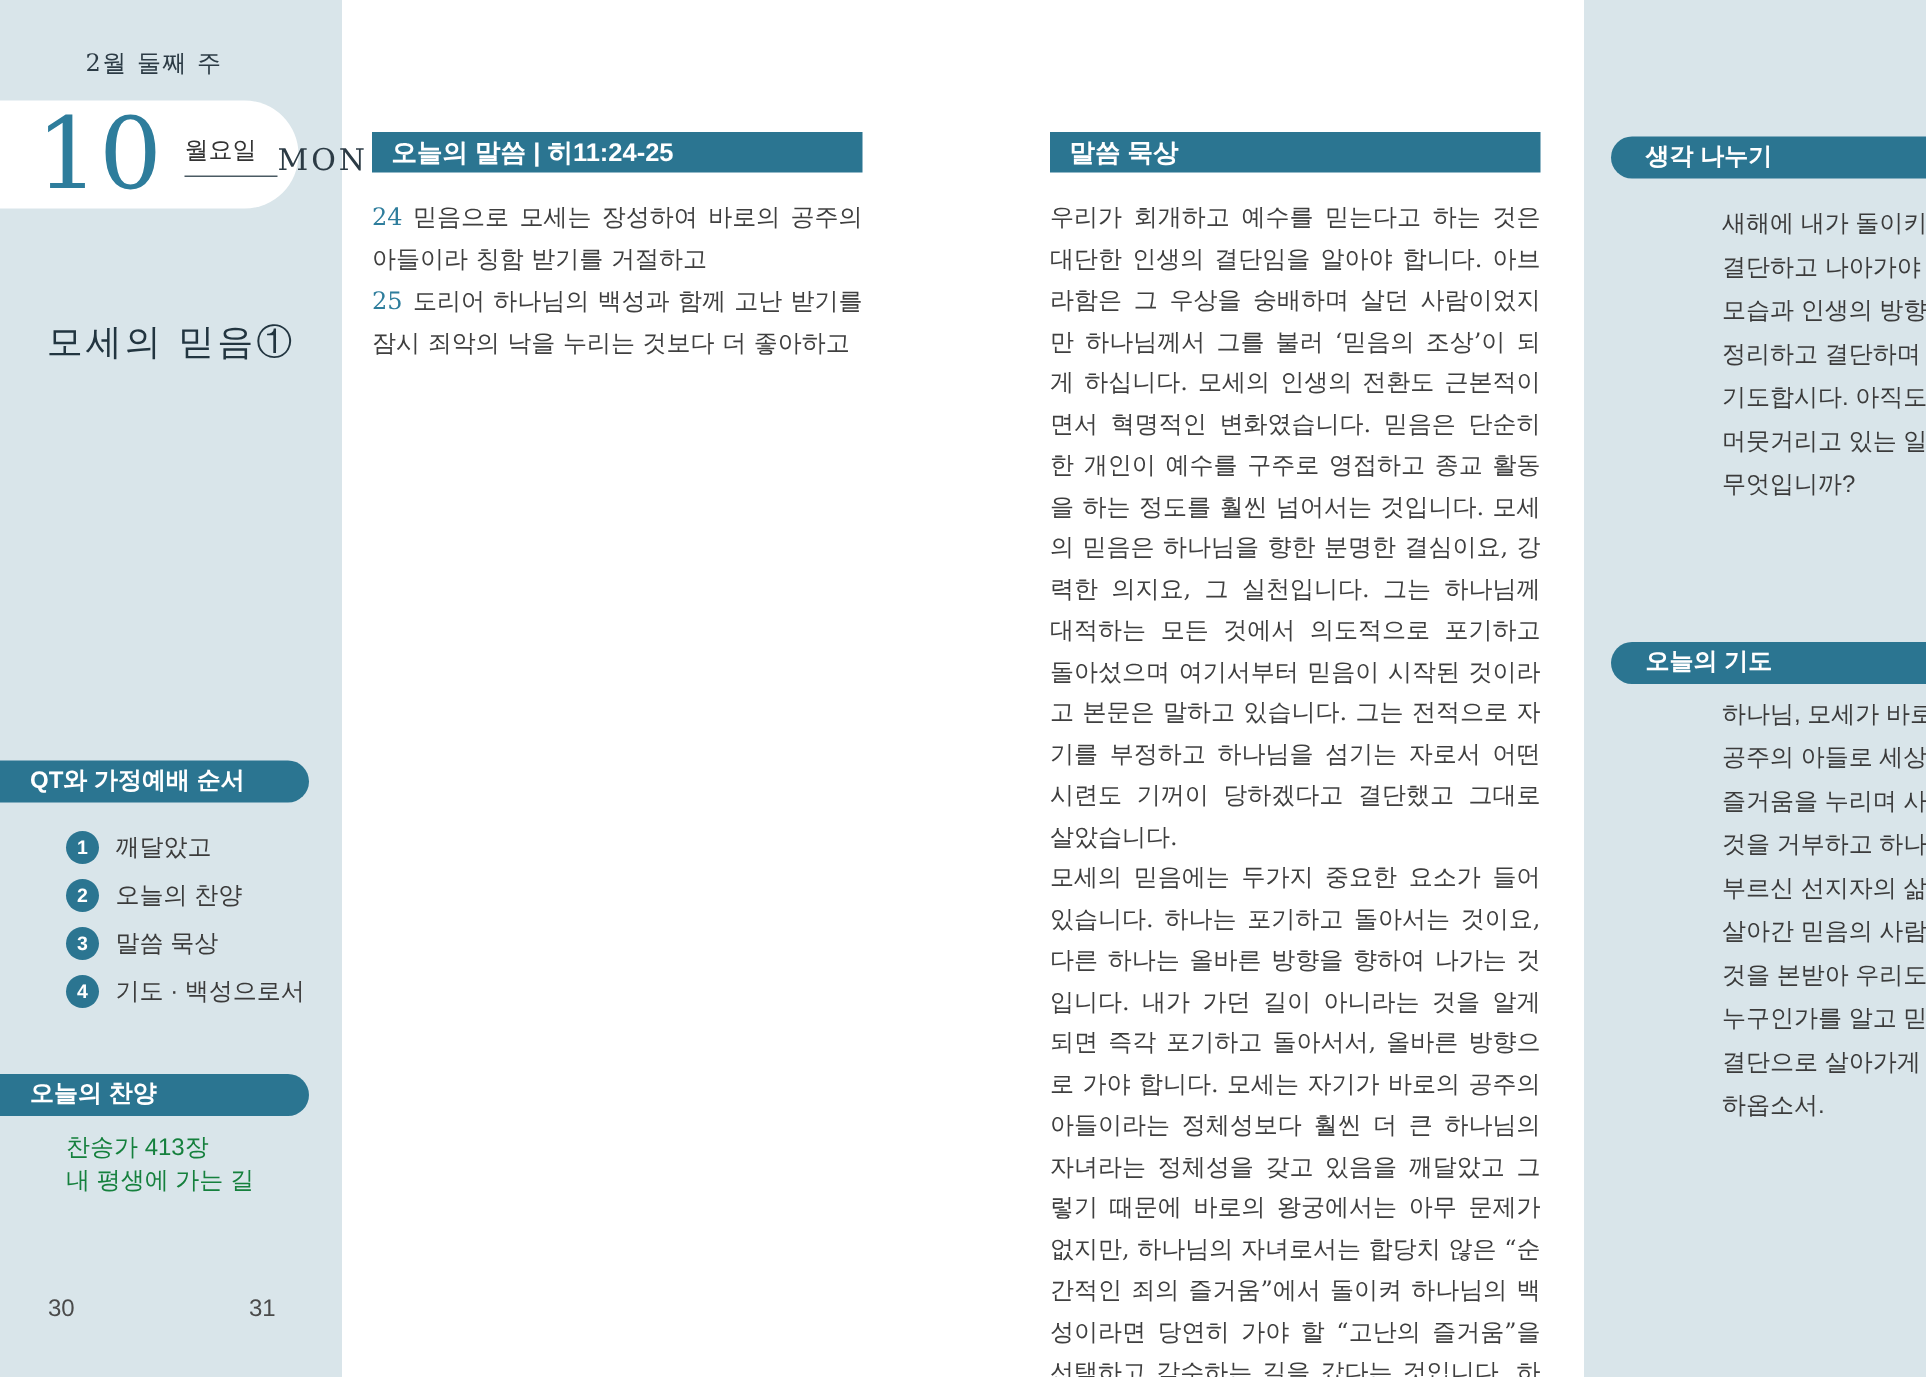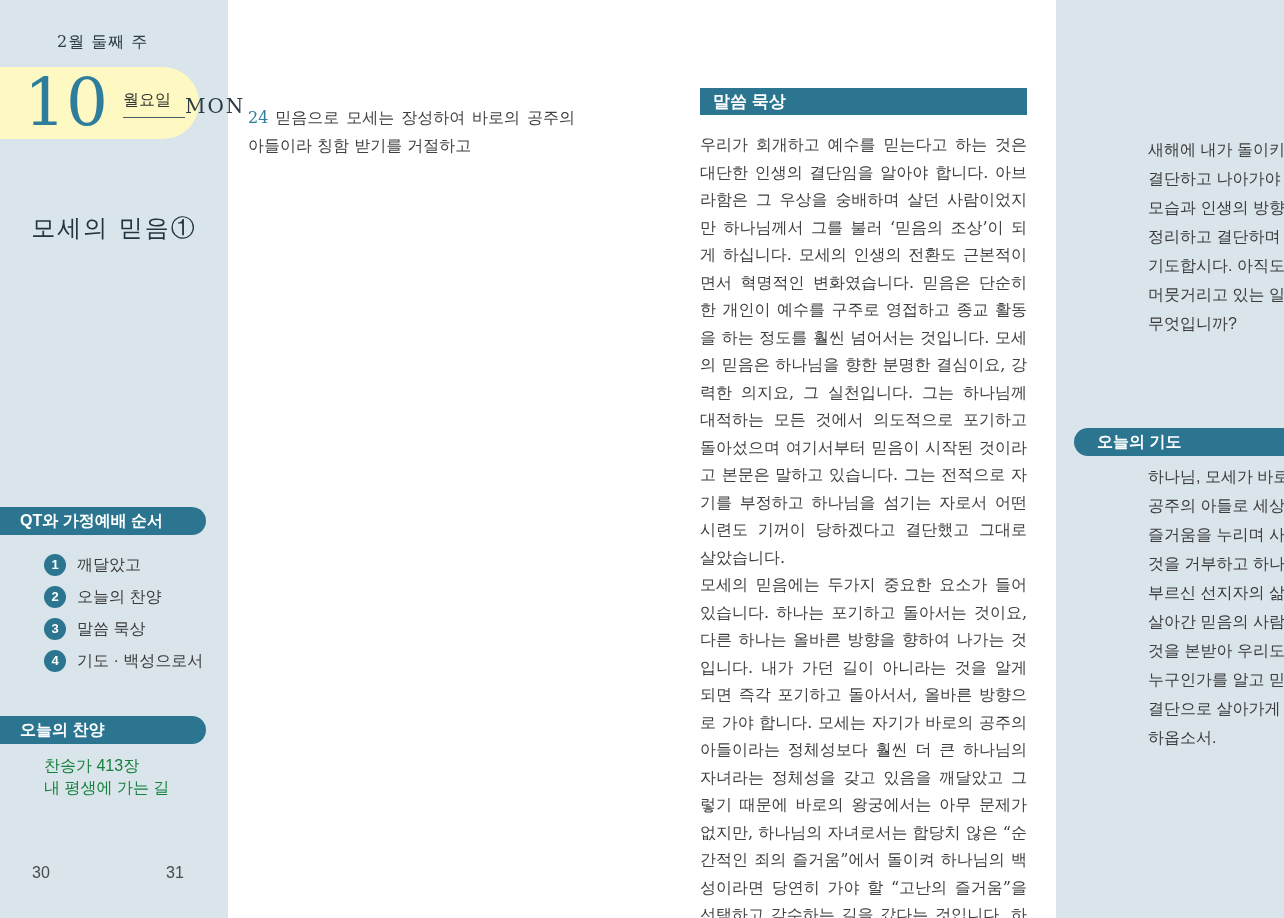--- a/index.html
+++ b/index.html
@@ -27,21 +27,21 @@
   
   .week-label{
     position:absolute;left:57px;top:32px;
     font-family:"DejaVu Serif", serif;
     font-size:16px;color:#2c3b45;letter-spacing:1px;
   }
 
   
   .date-pill{
     position:absolute;left:0;top:67px;width:199px;height:72px;
-    background:#fef9c3;border-radius:0 36px 36px 0;
+    background:#ffffff;border-radius:0 36px 36px 0;
     display:flex;align-items:center;
   }
   .day-num{
     font-family:"DejaVu Serif", serif;
     font-size:66px;line-height:66px;color:var(--teal-bright);
     margin-left:24px;
   }
   .weekday{display:flex;flex-direction:row;margin-left:15px;margin-top:2px;}
   .weekday-kr{
     font-family:"DejaVu Serif", serif;font-size:16px;color:#333;
@@ -170,35 +170,38 @@
     <div class="praise-text">
       <div>찬송가 413장</div>
       <div>내 평생에 가는 길</div>
     </div>
 
     <div class="page-num left-num">30</div>
   </aside>
 
   <main>
     <section class="col col1">
+      <div class="col-header">오늘의 말씀 | 히11:24-25</div>
       <div class="verses">
         <p class="verse"><span class="vnum">24</span><span class="vtext">믿음으로 모세는 장성하여 바로의 공주의 아들이라 칭함 받기를 거절하고</span></p>
+        <p class="verse"><span class="vnum">25</span><span class="vtext">도리어 하나님의 백성과 함께 고난 받기를 잠시 죄악의 낙을 누리는 것보다 더 좋아하고</span></p>
       </div>
     </section>
 
     <section class="col col2">
       <div class="col-header">말씀 묵상</div>
       <div class="meditation">
         <p>우리가 회개하고 예수를 믿는다고 하는 것은 대단한 인생의 결단임을 알아야 합니다. 아브라함은 그 우상을 숭배하며 살던 사람이었지만 하나님께서 그를 불러 ‘믿음의 조상’이 되게 하십니다. 모세의 인생의 전환도 근본적이면서 혁명적인 변화였습니다. 믿음은 단순히 한 개인이 예수를 구주로 영접하고 종교 활동을 하는 정도를 훨씬 넘어서는 것입니다. 모세의 믿음은 하나님을 향한 분명한 결심이요, 강력한 의지요, 그 실천입니다. 그는 하나님께 대적하는 모든 것에서 의도적으로 포기하고 돌아섰으며 여기서부터 믿음이 시작된 것이라고 본문은 말하고 있습니다. 그는 전적으로 자기를 부정하고 하나님을 섬기는 자로서 어떤 시련도 기꺼이 당하겠다고 결단했고 그대로 살았습니다.</p>
         <p>모세의 믿음에는 두가지 중요한 요소가 들어있습니다. 하나는 포기하고 돌아서는 것이요, 다른 하나는 올바른 방향을 향하여 나가는 것입니다. 내가 가던 길이 아니라는 것을 알게 되면 즉각 포기하고 돌아서서, 올바른 방향으로 가야 합니다. 모세는 자기가 바로의 공주의 아들이라는 정체성보다 훨씬 더 큰 하나님의 자녀라는 정체성을 갖고 있음을 깨달았고 그렇기 때문에 바로의 왕궁에서는 아무 문제가 없지만, 하나님의 자녀로서는 합당치 않은 “순간적인 죄의 즐거움”에서 돌이켜 하나님의 백성이라면 당연히 가야 할 “고난의 즐거움”을 선택하고 감수하는 길을 갔다는 것입니다. 하나님의 백성으로서 합당치 않은 사람들이나 세상적인 즐거움에서 돌이켜 하나님이 택한 사람이 가야할 믿음의 길을 결단하고 선택하시길 바랍니다.</p>
       </div>
     </section>
   </main>
 
   <aside class="sidebar right"></aside>
+  <div class="bar bar-right share-bar">생각 나누기</div>
   <div class="side-text share-text">새해에 내가 돌이키고
 결단하고 나아가야 할 내
 모습과 인생의 방향을
 정리하고 결단하며
 기도합시다. 아직도
 머뭇거리고 있는 일들은
 무엇입니까?</div>
   <div class="bar bar-right prayer-bar">오늘의 기도</div>
   <div class="side-text prayer-text">하나님, 모세가 바로의
 공주의 아들로 세상

